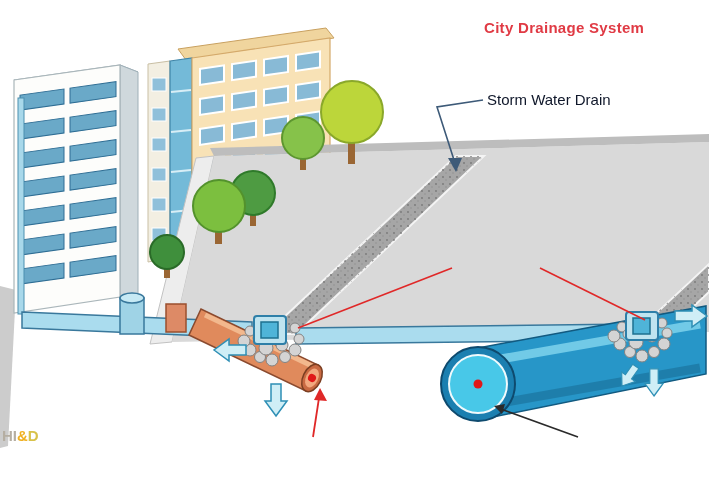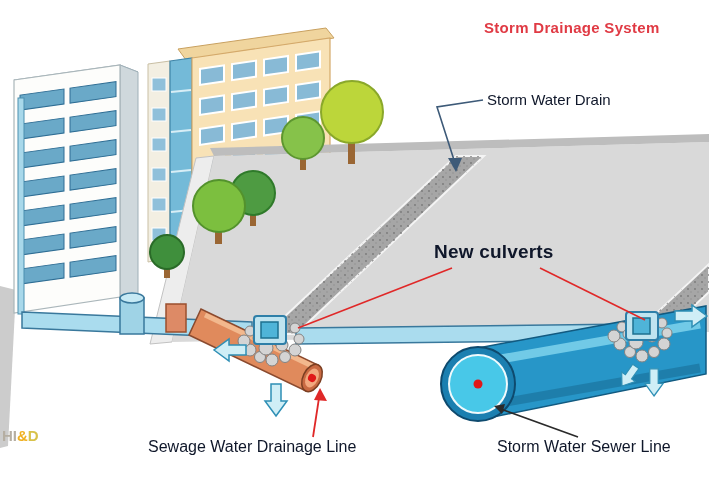--- a/index.html
+++ b/index.html
@@ -218,21 +218,18 @@
     <line x1="313" y1="437" x2="319" y2="398" stroke="#e02828" stroke-width="1.8"></line>
     <polygon points="320,388 314,400 327,401" fill="#e02828"></polygon>
   </g>
 
   <g>
     <line x1="578" y1="437" x2="498" y2="408" stroke="#2a2a2a" stroke-width="1.6"></line>
     <polygon points="494,406 505,404 502,414" fill="#2a2a2a"></polygon>
   </g>
 </svg>
 
-<div class="lbl title">Storm Drainage System</div>
+<div class="lbl title">City Drainage System</div>
 <div class="lbl storm-drain">Storm Water Drain</div>
-<div class="lbl culverts">New culverts</div>
-<div class="lbl sewage">Sewage Water Drainage Line</div>
-<div class="lbl sewer">Storm Water Sewer Line</div>
 
 <div class="wm"><span>HI</span><span class="amp">&amp;</span><span class="d">D</span></div>
 
 </div>
 
 </body></html>

